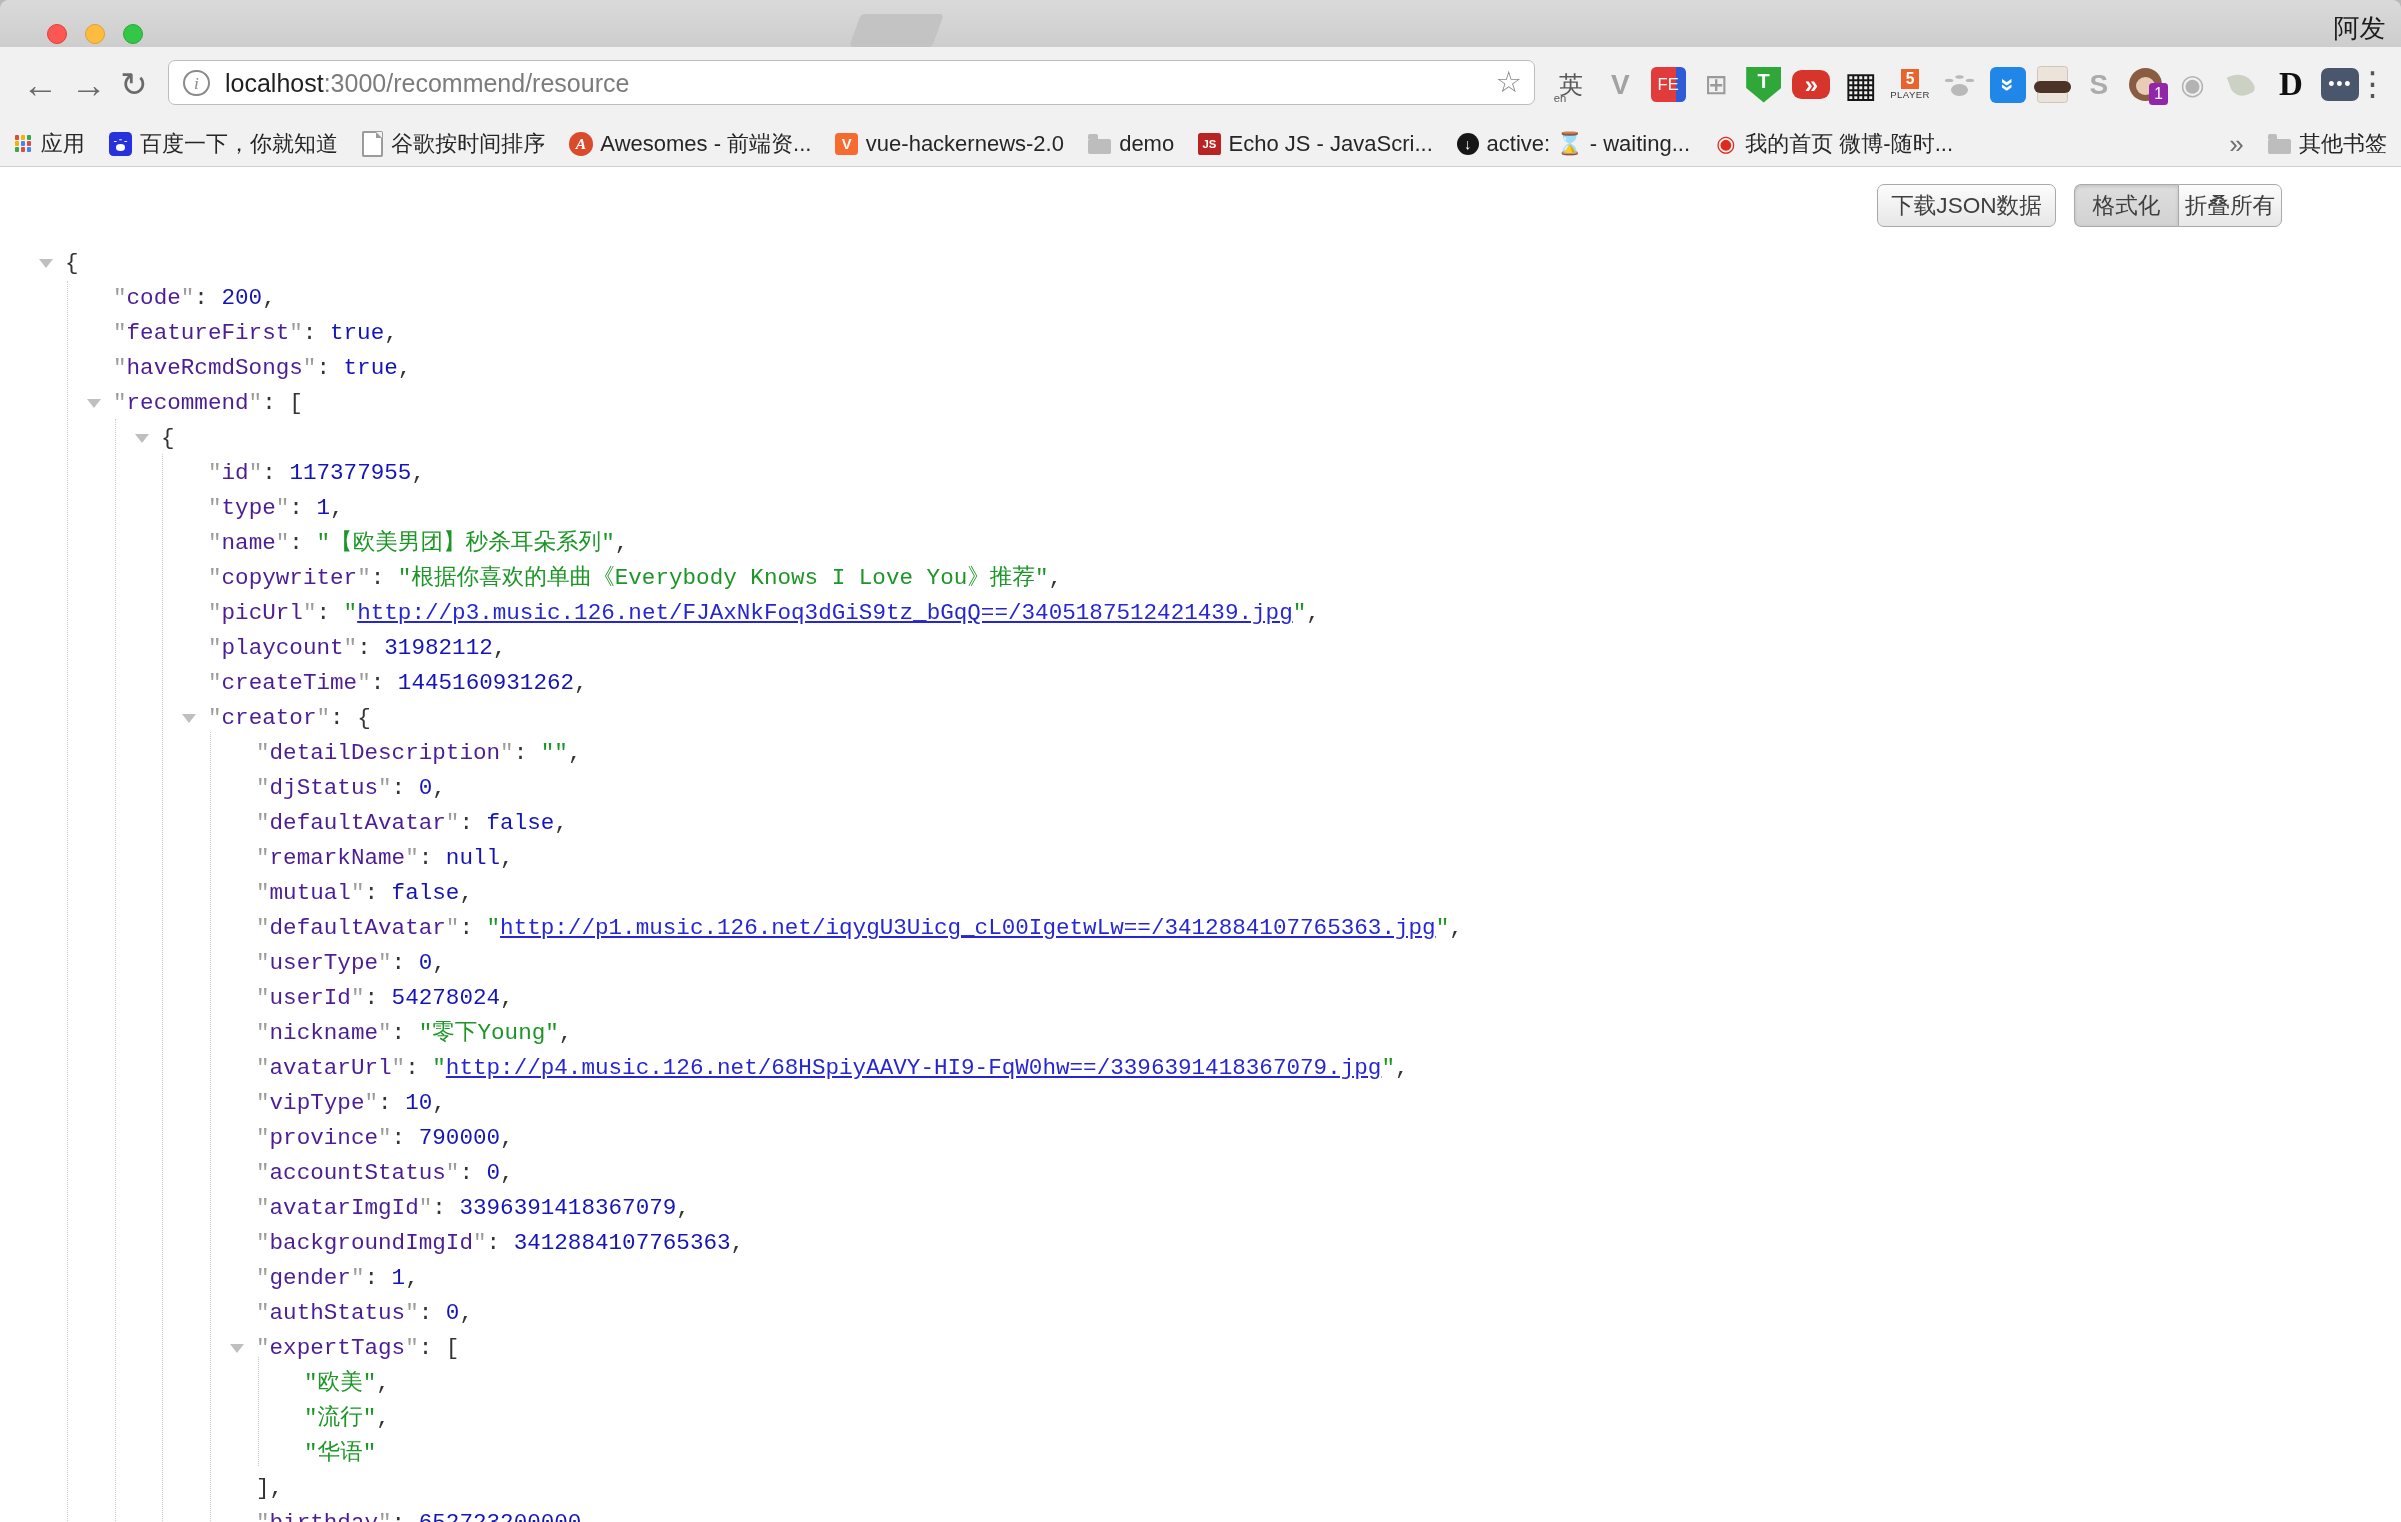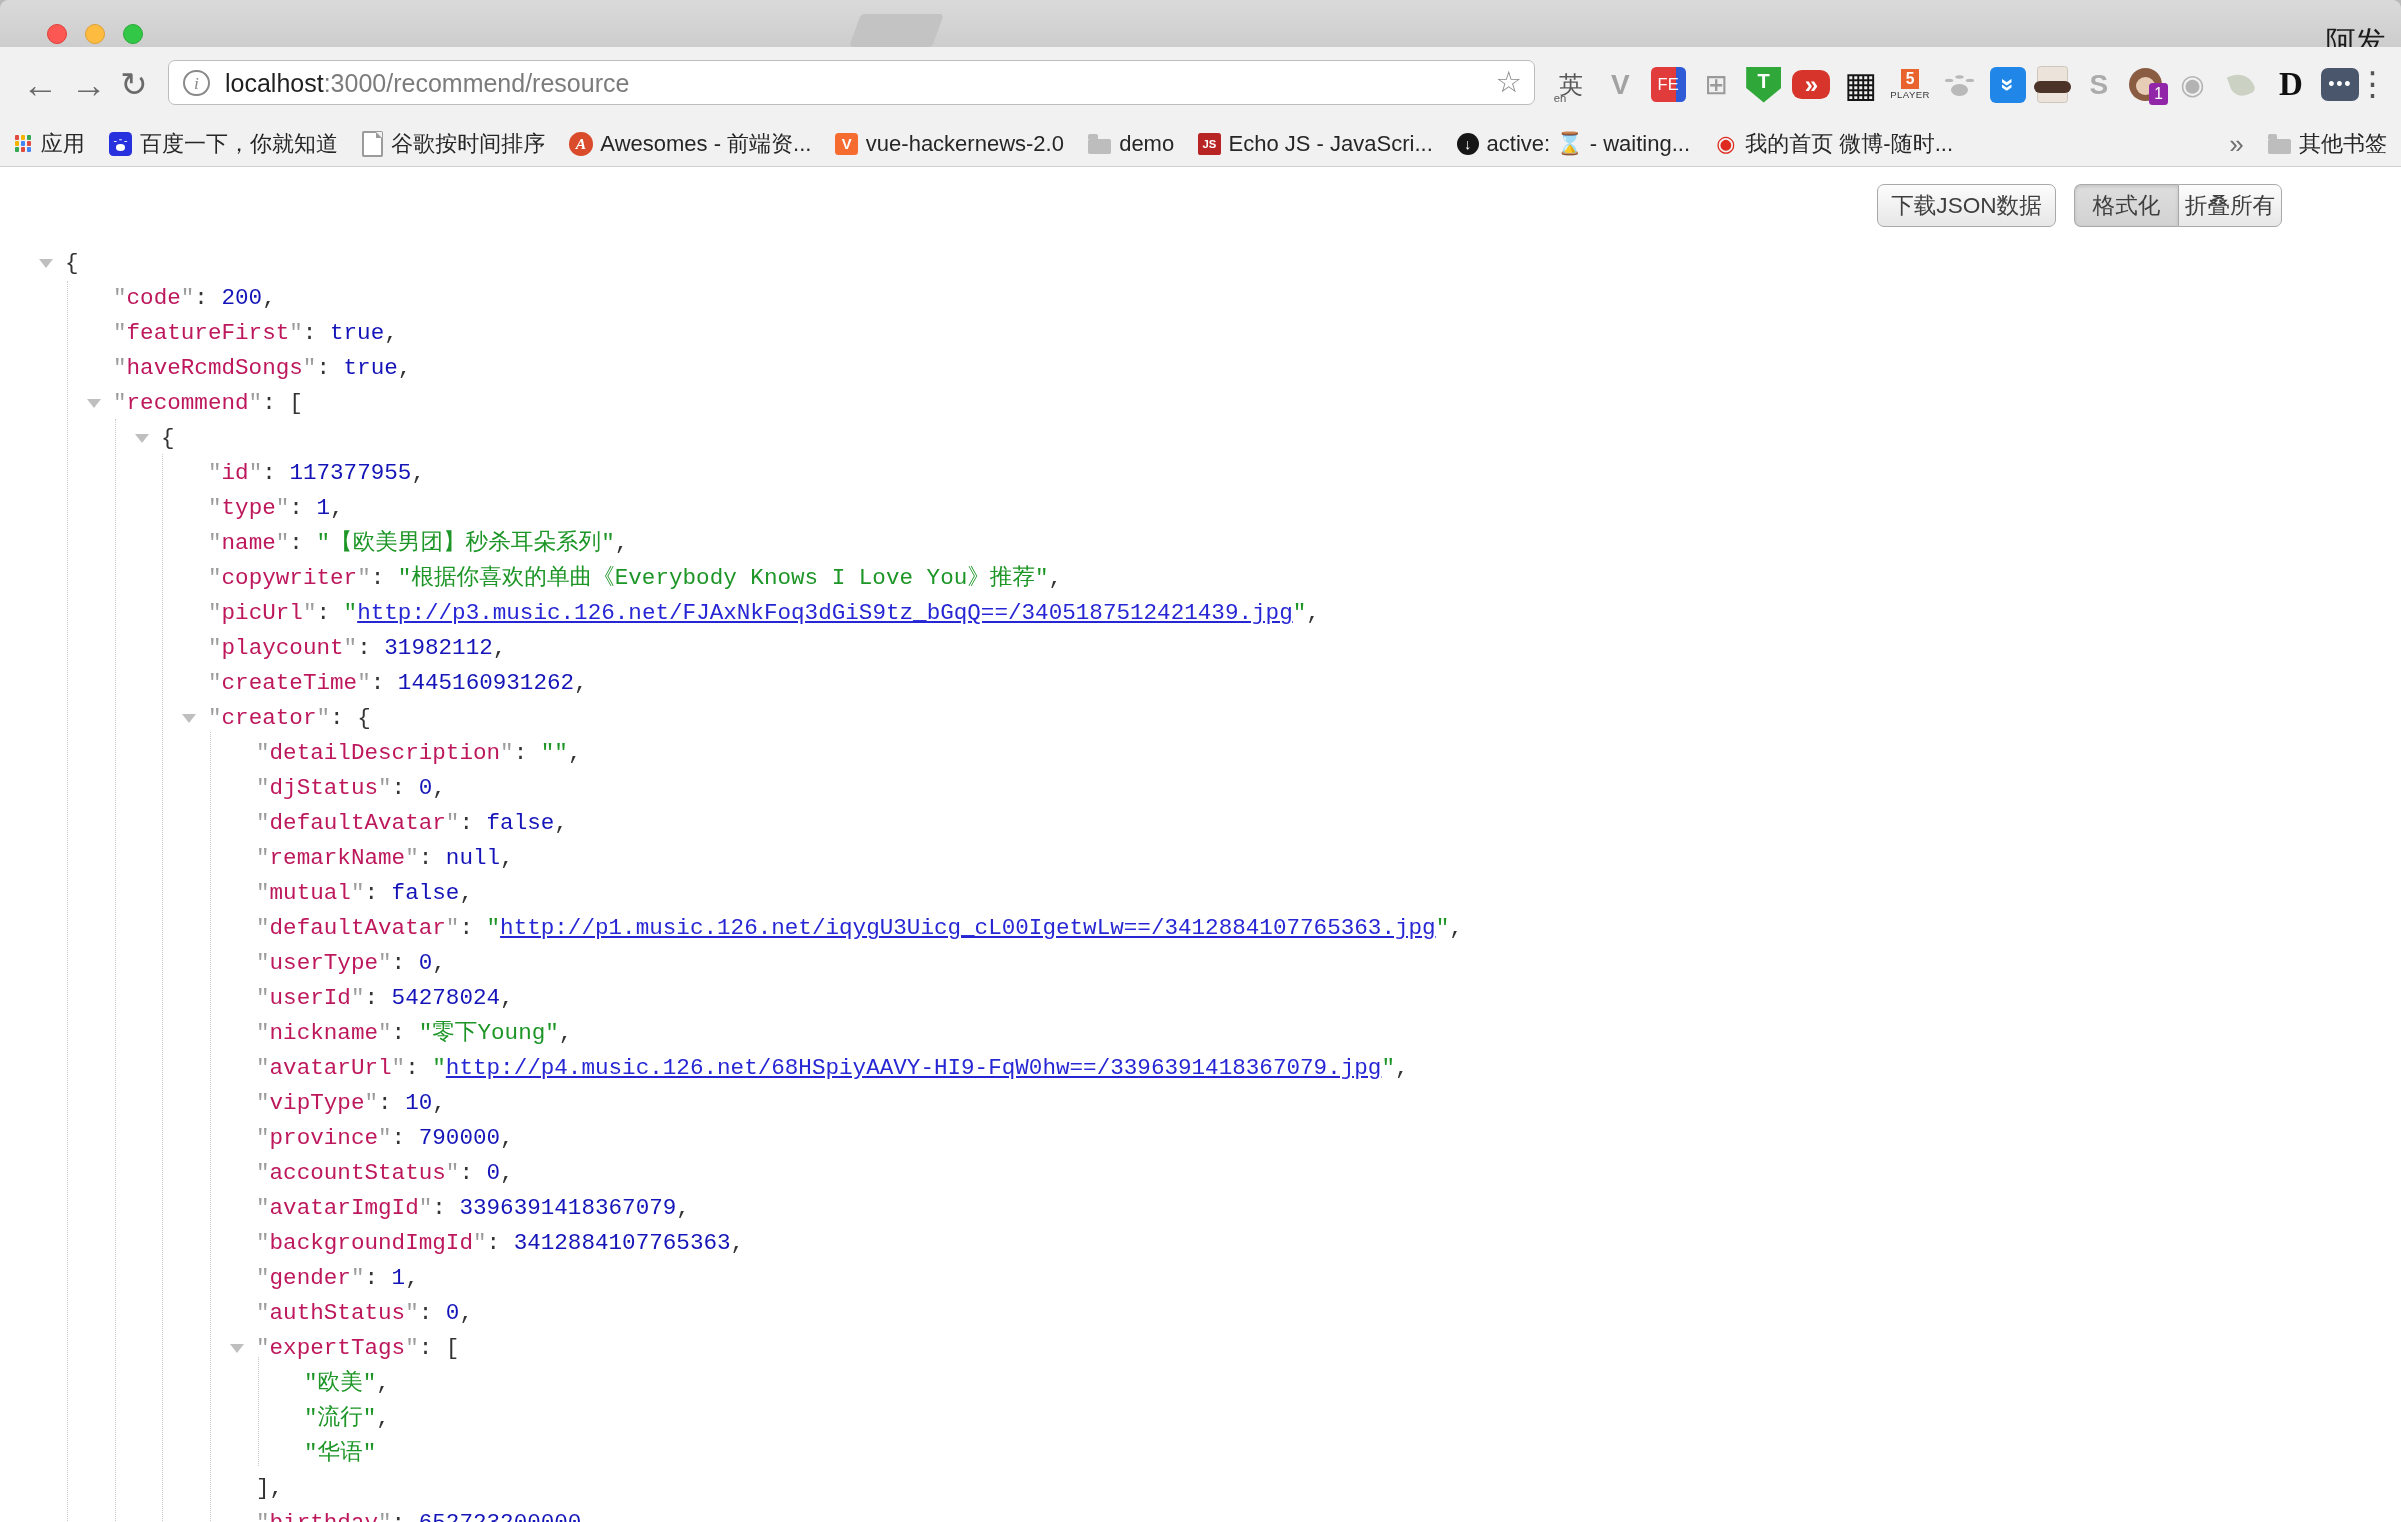--- a/index.html
+++ b/index.html
@@ -25,21 +25,21 @@
            border:2.2px solid #8c8c8c;border-radius:1.7px;}
   .favicon .fold{position:absolute;right:-0.9px;top:-0.9px;width:0;height:0;
            border-style:solid;border-width:0 7px 7px 0;border-color:transparent #f1f1f1 #8c8c8c transparent;}
   .tab-title{position:absolute;left:111px;top:7px;width:538px;font-size:23.4px;color:#3a3a3a;
              white-space:nowrap;overflow:hidden;}
   .tab-fade{position:absolute;left:547px;top:1.7px;width:102px;height:35px;
             background:linear-gradient(90deg,rgba(241,241,241,0),#f1f1f1 70%);}
   .tab-close{position:absolute;right:8.7px;top:4.3px;font-size:26px;color:#5f5f5f;line-height:29.5px;}
   .newtab{position:absolute;left:855px;top:14px;width:83px;height:33px;background:#c3c3c3;
           transform:skewX(-20deg);border-radius:4.3px;}
-  .profile{position:absolute;right:15.6px;top:22px;font-size:30px;color:#1c1c1c;}
+  .profile{position:absolute;right:15.6px;top:11px;font-size:26px;color:#1c1c1c;}
 
   
   .toolbar{position:absolute;left:0;top:47px;width:100%;height:75px;background:#f1f1f1;}
   .nav{position:absolute;top:15.6px;font-size:36px;color:#6a6a6a;line-height:43px;}
   .nav.back{left:22.6px;}
   .nav.fwd{left:71px;}
   .nav.reload{left:120px;font-size:33px;}
   .omnibox{position:absolute;left:168px;top:13px;width:1367px;height:45px;background:#fff;
            border:1.7px solid #bdbdbd;border-radius:7px;box-sizing:border-box;}
   .info-icon{position:absolute;left:14px;top:8.7px;width:22.6px;height:22.6px;border:2.2px solid #8a8a8a;
@@ -141,21 +141,21 @@
   .seg .btn:last-child{border-radius:0 7px 7px 0;}
   .seg .active{background:linear-gradient(#dedede,#d2d2d2);box-shadow:inset 0 1.7px 3.5px rgba(0,0,0,.12);}
 
   
   .json{position:absolute;left:0;top:79px;width:2401px;
         font-family:"Liberation Mono","DejaVu Sans Mono",monospace;font-size:22.6px;}
   .json-line{position:relative;height:35px;line-height:35px;white-space:nowrap;}
   .tri{position:absolute;top:13px;width:0;height:0;border-left:7px solid transparent;
        border-right:7px solid transparent;border-top:9.6px solid #bfbfbf;}
   .jq{color:#9c9c9c;}
-  .jk{color:#be185d;}
+  .jk{color:#4c1d95;}
   .jp{color:#333333;}
   .jstr{color:var(--c-str);}
   .jnum{color:var(--c-num);font-weight:normal;}
   .jlink{color:var(--c-link);text-decoration:underline;}
   .guide{position:absolute;border-left:1.7px dotted #c9c9c9;width:0;}
 </style>
 </head>
 <body>
 
 <div class="window">

